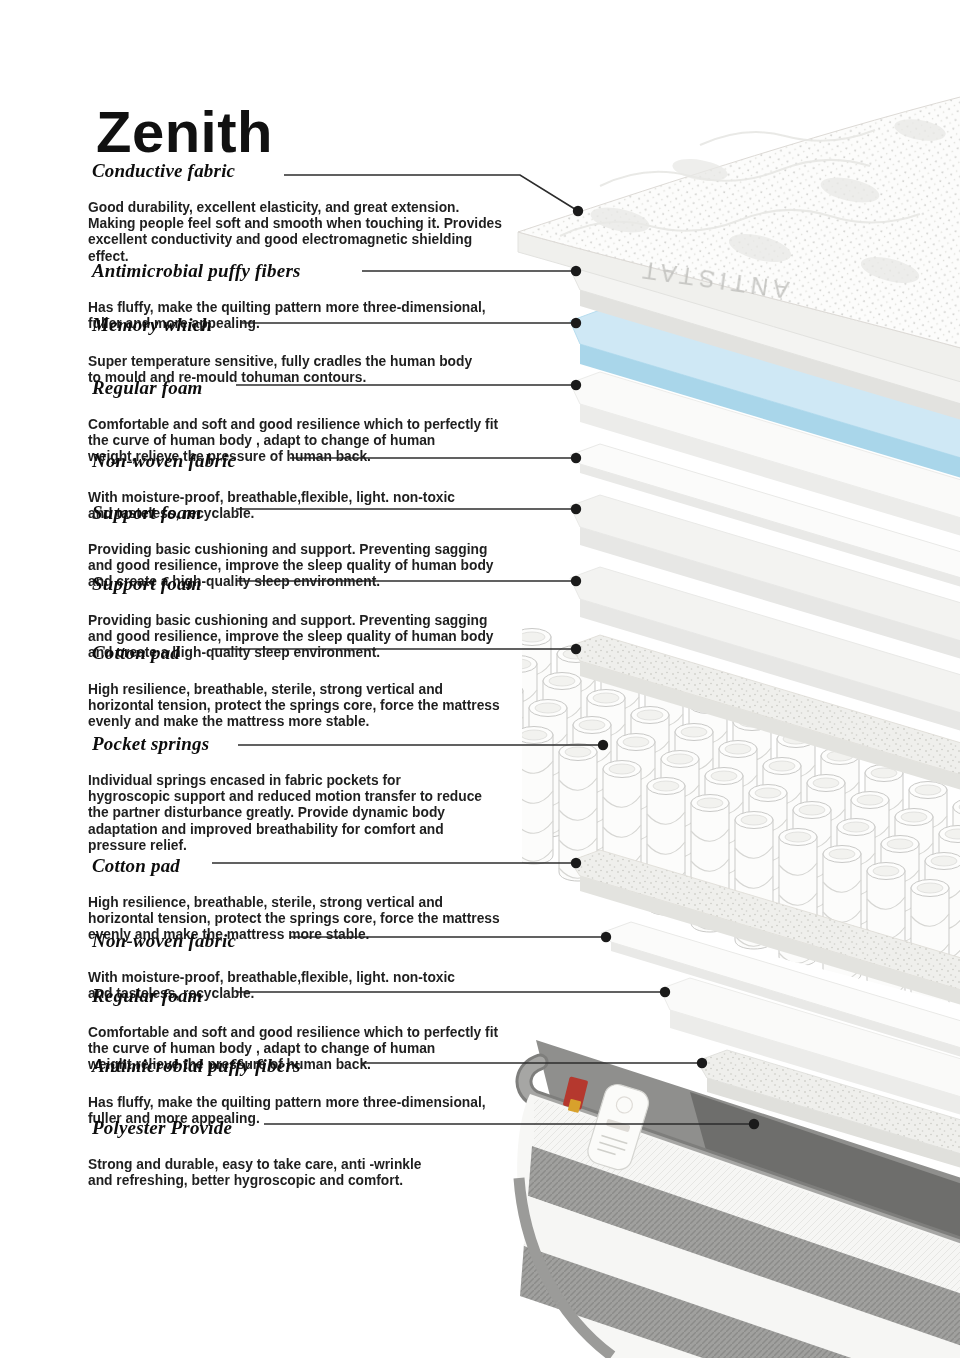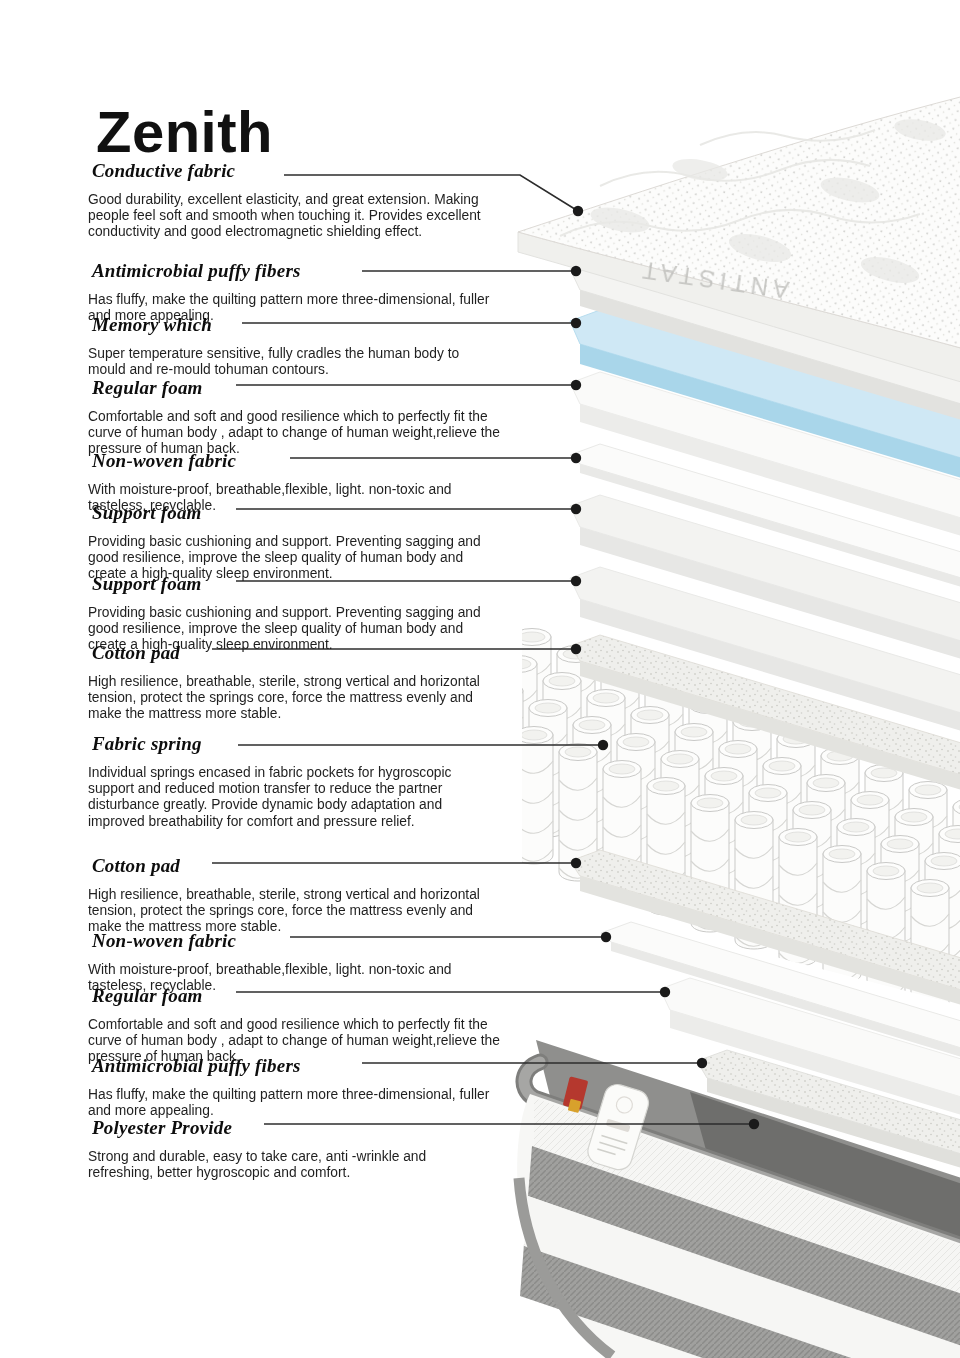--- a/index.html
+++ b/index.html
@@ -5,21 +5,21 @@
   html,body{margin:0;padding:0;background:#ffffff;}
   #page{position:relative;width:960px;height:1358px;background:#ffffff;overflow:hidden;
         font-family:"Liberation Sans", sans-serif;}
   #art{position:absolute;left:0;top:0;width:960px;height:1358px;z-index:0;}
   #title{position:absolute;left:84px;top:86px;z-index:2;margin:12px;
          font-family:"Liberation Sans", sans-serif;font-weight:700;font-size:58px;
          letter-spacing:0.5px;color:#111111;}
   .label{position:absolute;left:88px;z-index:2;}
   .label h2{margin:4px;font-family:"Liberation Serif", serif;font-weight:700;
             font-size:19px;line-height:26px;color:#0d0d0d;letter-spacing:0.2px;font-style:italic;}
-  .label p{margin:8px 0 0 0;font-size:13.8px;line-height:16.2px;color:#1f1f1f;}
+  .label p{margin:16px 0 0 0;font-size:13.8px;line-height:16.2px;color:#1f1f1f;font-weight:bold;}
 </style>
 </head>
 <body>
 
 <div id="page">
 
   <svg id="art" viewBox="0 0 960 1358" xmlns="http://www.w3.org/2000/svg">
     <defs>
       <pattern id="qd" width="9" height="9" patternUnits="userSpaceOnUse" patternTransform="rotate(14)">
         <rect width="9" height="9" fill="#fcfcfb"></rect>
@@ -254,21 +254,21 @@
   </section>
   <section class="label" style="top:567px;width:410px">
     <h2>Support foam</h2>
     <p>Providing basic cushioning and support. Preventing sagging and good resilience, improve the sleep quality of human body and create a high-quality sleep environment.</p>
   </section>
   <section class="label" style="top:636px;width:420px">
     <h2>Cotton pad</h2>
     <p>High resilience, breathable, sterile, strong vertical and horizontal tension, protect the springs core, force the mattress evenly and make the mattress more stable.</p>
   </section>
   <section class="label" style="top:727px;width:395px">
-    <h2>Fabric spring</h2>
+    <h2>Pocket springs</h2>
     <p>Individual springs encased in fabric pockets for hygroscopic support and reduced motion transfer to reduce the partner disturbance greatly. Provide dynamic body adaptation and improved breathability for comfort and pressure relief.</p>
   </section>
   <section class="label" style="top:849px;width:420px">
     <h2>Cotton pad</h2>
     <p>High resilience, breathable, sterile, strong vertical and horizontal tension, protect the springs core, force the mattress evenly and make the mattress more stable.</p>
   </section>
   <section class="label" style="top:924px;width:390px">
     <h2>Non-woven fabric</h2>
     <p>With moisture-proof, breathable,flexible, light. non-toxic and tasteless, recyclable.</p>
   </section>

